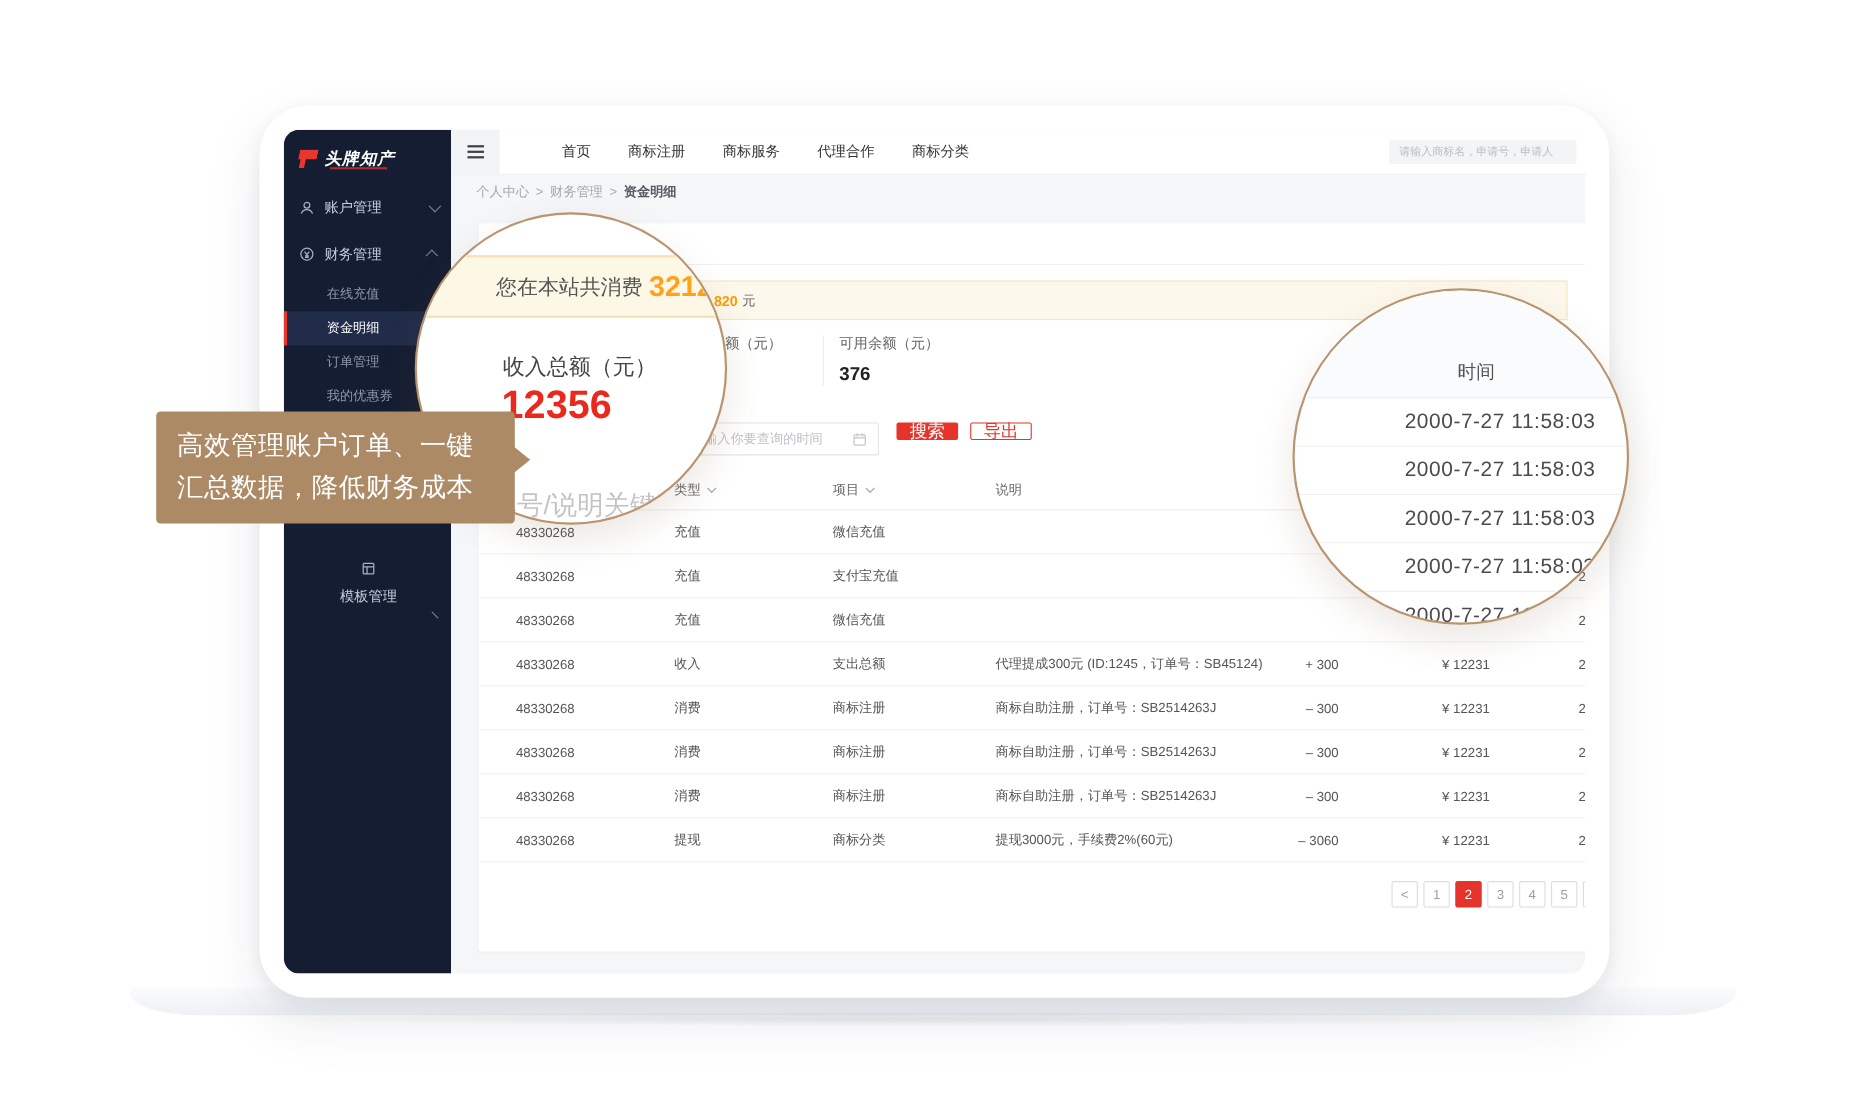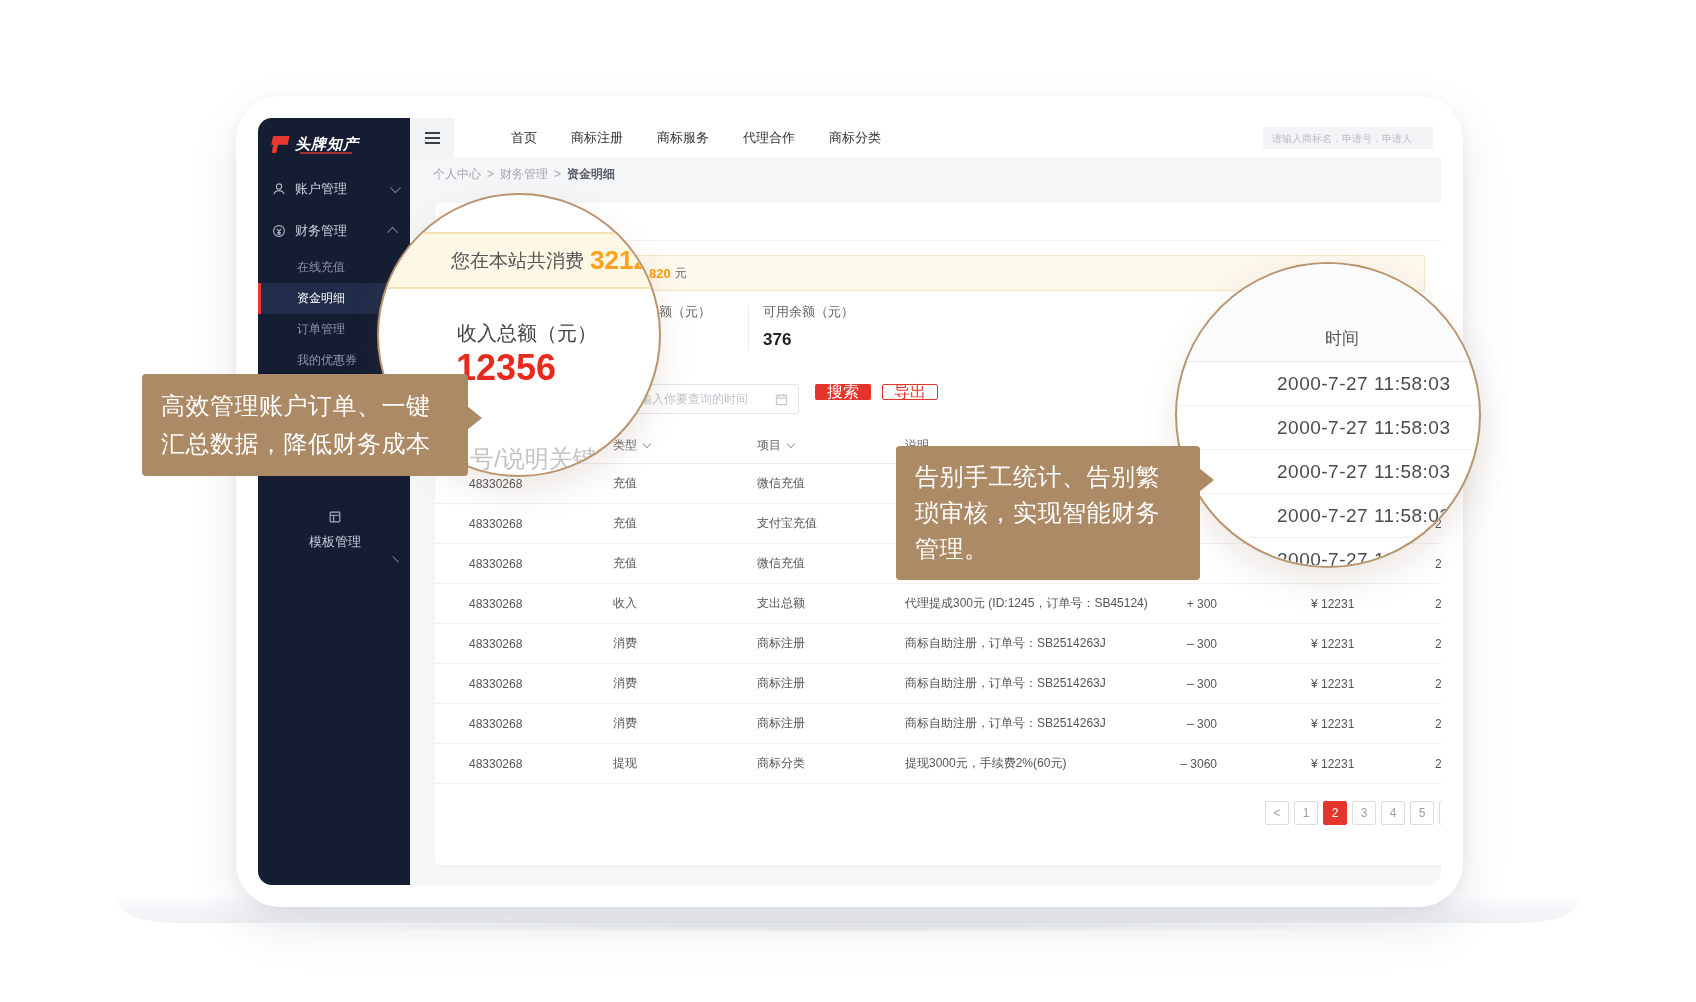--- a/index.html
+++ b/index.html
@@ -345,15 +345,14 @@
     <div class="mr-rows">
       <div class="mr-row">2000-7-27 11:58:03</div>
       <div class="mr-row">2000-7-27 11:58:03</div>
       <div class="mr-row">2000-7-27 11:58:03</div>
       <div class="mr-row">2000-7-27 11:58:03</div>
       <div class="mr-row">2000-7-27 11:58:03</div>
     </div>
   </div>
 
   <div class="callout co1">高效管理账户订单、一键汇总数据，降低财务成本</div>
-  <div class="callout co2">告别手工统计、告别繁琐审核，实现智能财务管理。</div>
 
 </div>
 
 </body></html>

